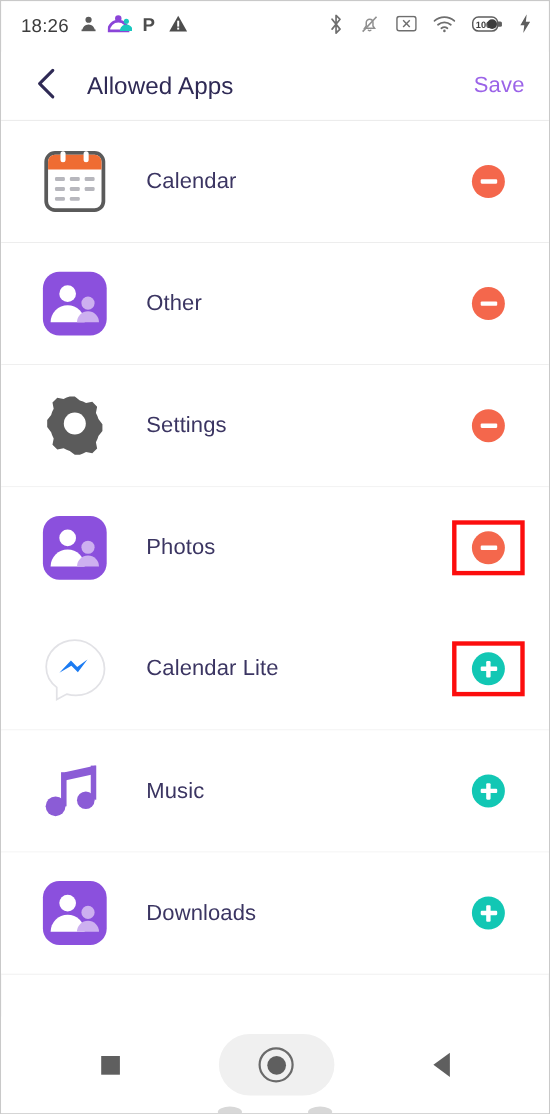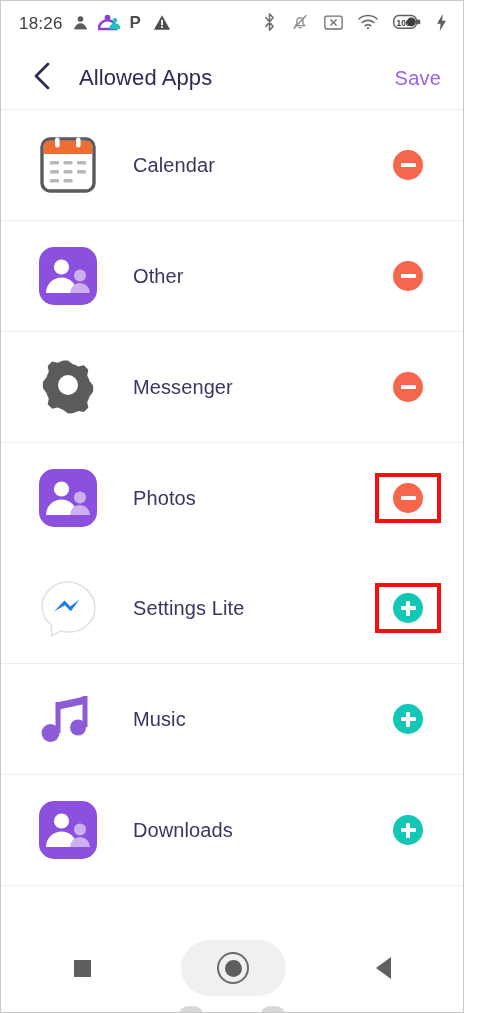--- a/index.html
+++ b/index.html
@@ -5,21 +5,21 @@
   html, body {
     margin: 0;
     padding: 0;
     background: #ffffff;
   }
   body {
     font-family: "Liberation Sans", sans-serif;
   }
   #phone {
     position: relative;
-    width: 464px;
+    width: 500px;
     height: 1013px;
     background: #ffffff;
     border: 1px solid #c9c9c9;
     box-sizing: border-box;
     overflow: hidden;
   }
 
   
   .statusbar {
     height: 46px;
@@ -394,21 +394,21 @@
     </div>
     <div class="row-sep"></div>
 
     <div class="row">
       <div class="app-icon">
         <svg width="62" height="62" viewBox="0 0 62 62">
           <path d="M31 4.5 l4.6 3.6 a23 23 0 0 1 5.6 2.3 l5.7-1.1 4.4 4.4 -1.1 5.7 a23 23 0 0 1 2.3 5.6 l3.6 4.6 v6.2 l-3.6 4.6 a23 23 0 0 1 -2.3 5.6 l1.1 5.7 -4.4 4.4 -5.7-1.1 a23 23 0 0 1 -5.6 2.3 L31 57.5 l-4.6-3.6 a23 23 0 0 1 -5.6-2.3 l-5.7 1.1 -4.4-4.4 1.1-5.7 a23 23 0 0 1 -2.3-5.6 L5.9 32.1 v-6.2 l3.6-4.6 a23 23 0 0 1 2.3-5.6 L10.7 10 l4.4-4.4 5.7 1.1 a23 23 0 0 1 5.6-2.3 Z" fill="#5b5b5b"></path>
           <circle cx="31" cy="29" r="10" fill="#ffffff"></circle>
         </svg>
       </div>
-      <div class="app-label">Messenger</div>
+      <div class="app-label">Settings</div>
       <div class="action-wrap">
         <div class="btn-circle btn-remove">
           <span class="bar-h"></span>
         </div>
       </div>
     </div>
     <div class="row-sep"></div>
 
     <div class="row">
       <div class="app-icon">
@@ -429,21 +429,21 @@
     </div>
 
 
     <div class="row">
       <div class="app-icon">
         <svg width="62" height="62" viewBox="0 0 62 62">
           <path d="M31 5 C16.6 5 5 15.8 5 29.2 c0 7.6 3.7 14.3 9.6 18.7 v11.1 l9.1-5 c2.6.7 5.4 1.1 8.3 1.1 14.4 0 26-10.8 26-24.2 S45.4 5 31 5 Z" fill="#ffffff" stroke="#e2e2e6" stroke-width="1.6"></path>
           <path d="M17 34.5 L27.5 23.4 L33.2 29.4 L42.5 22.6 L33.8 34.2 L27.9 28.2 Z" fill="#1b7bf2"></path>
         </svg>
       </div>
-      <div class="app-label">Settings Lite</div>
+      <div class="app-label">Calendar Lite</div>
       <div class="action-wrap highlight">
         <div class="btn-circle btn-add">
           <span class="bar-h"></span>
           <span class="plus-v"></span>
         </div>
       </div>
     </div>
     <div class="row-sep"></div>
 
     <div class="row">

